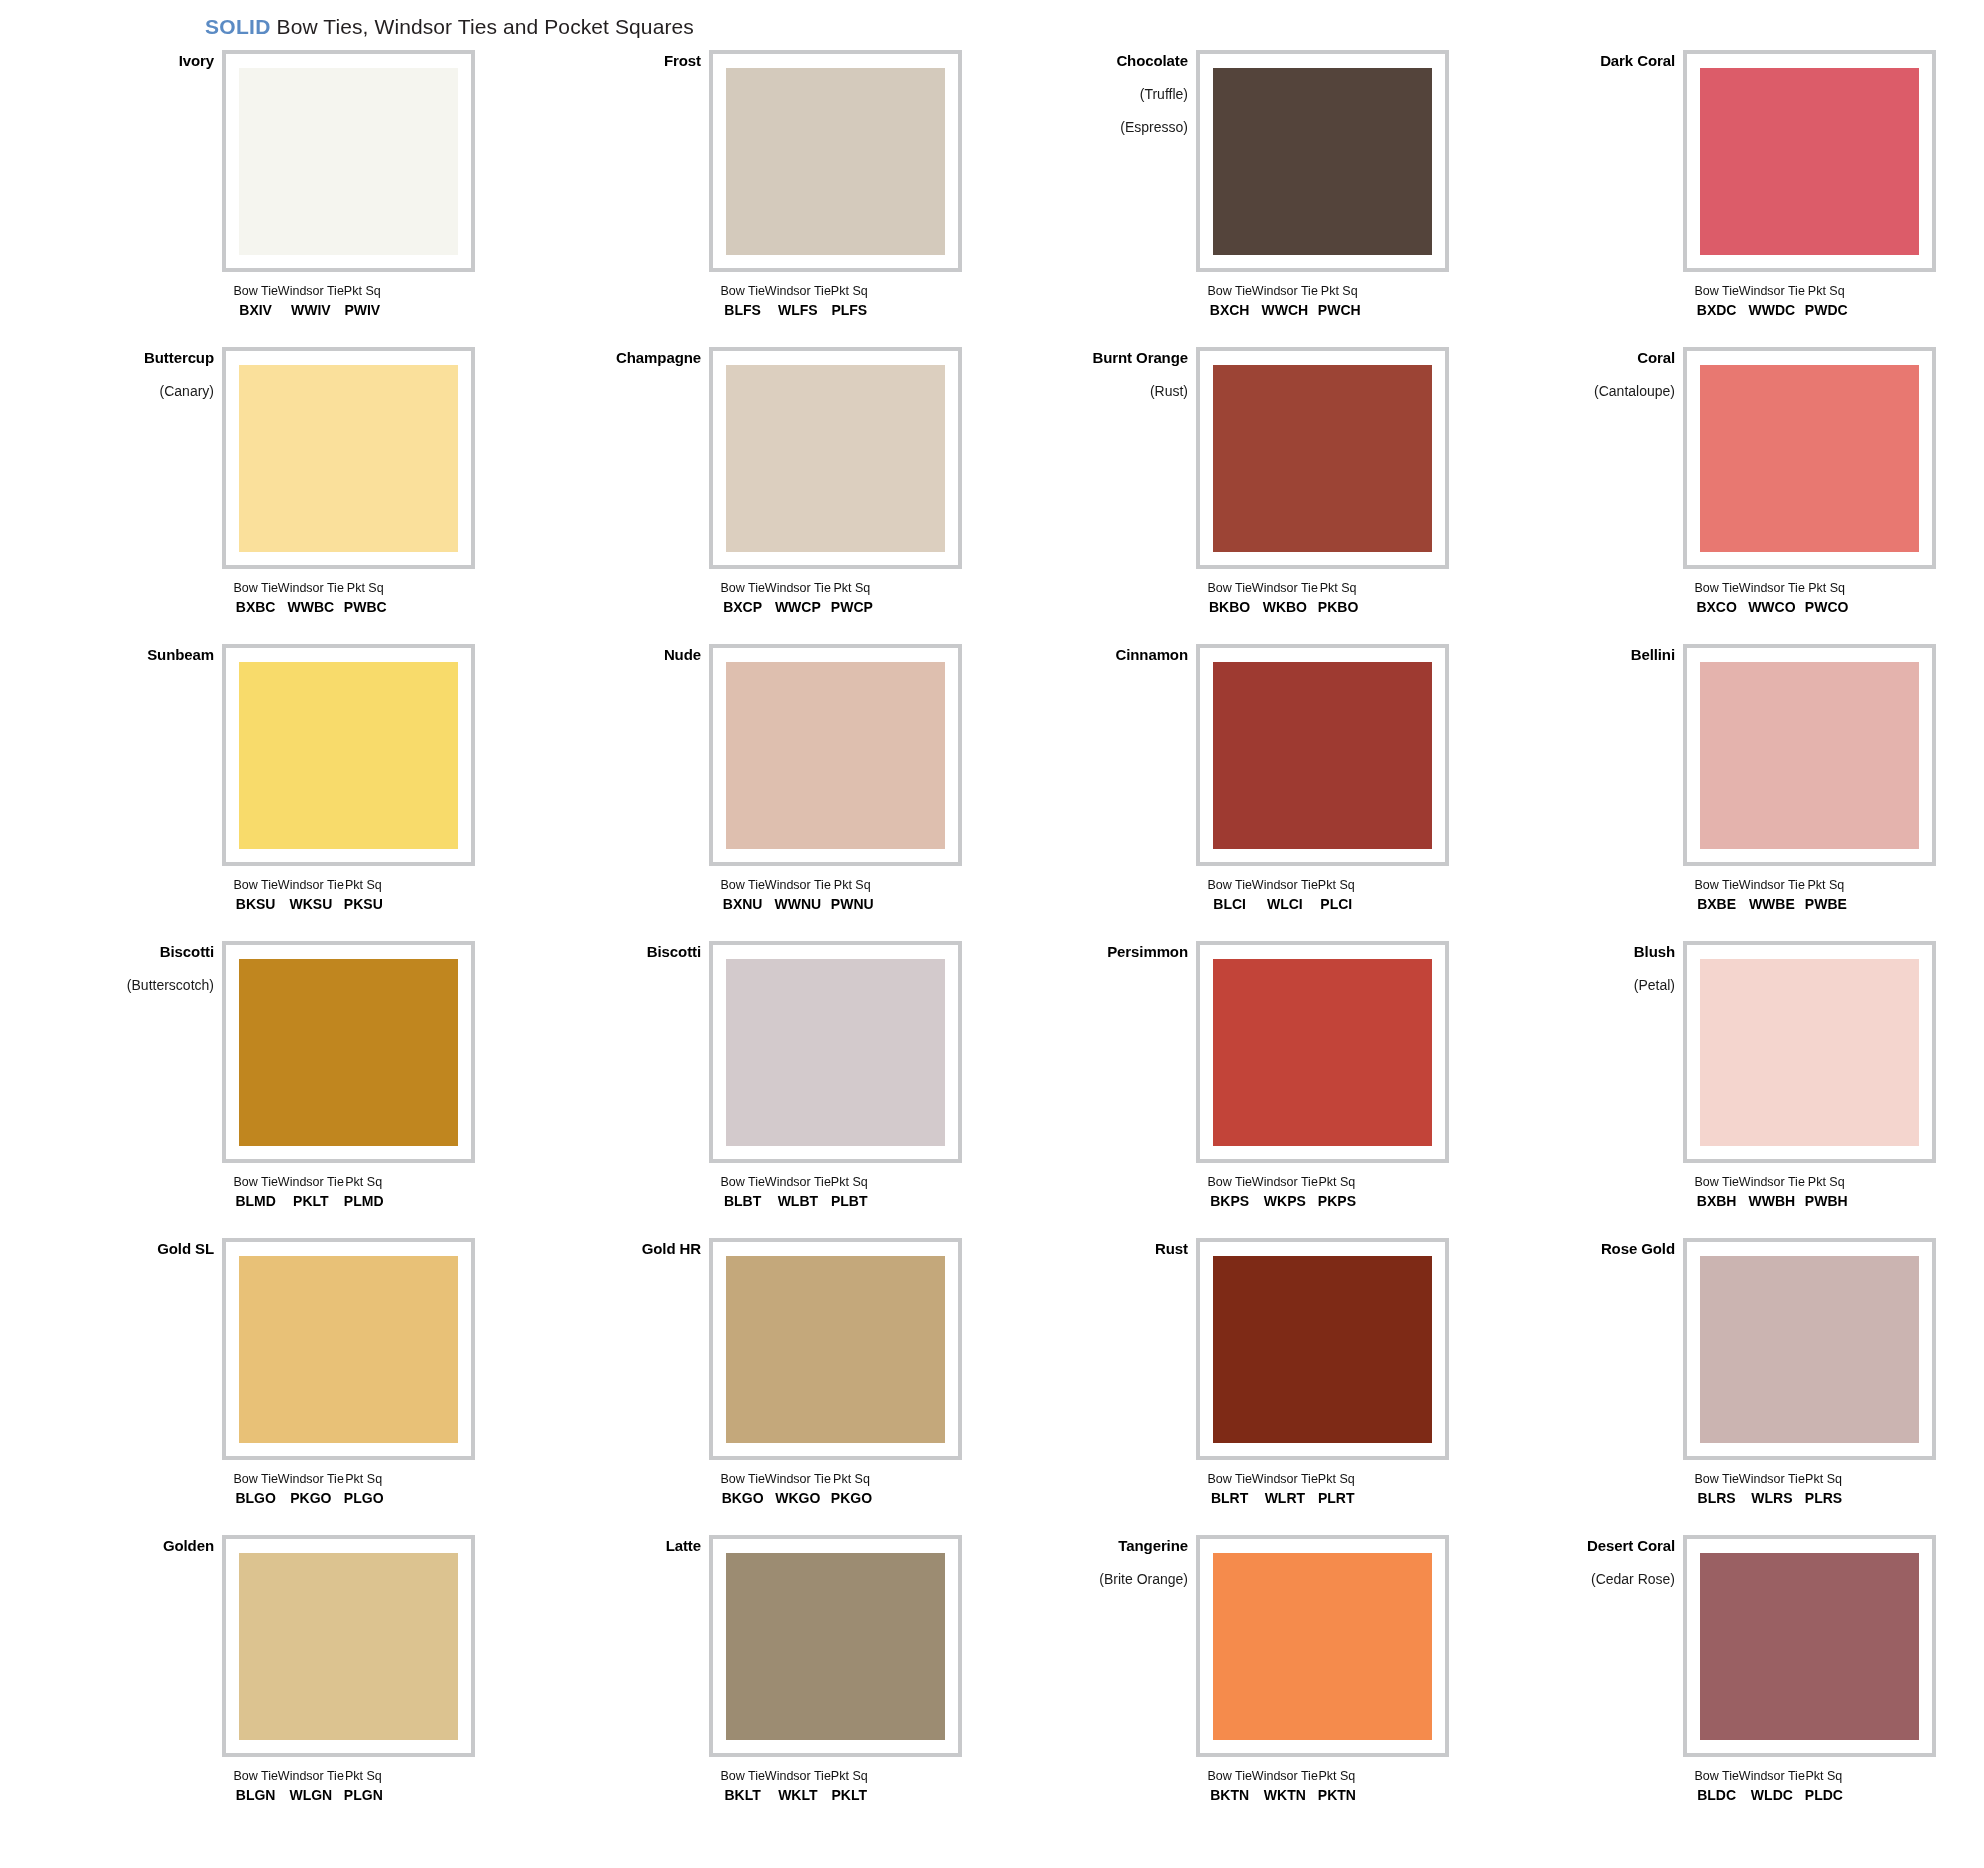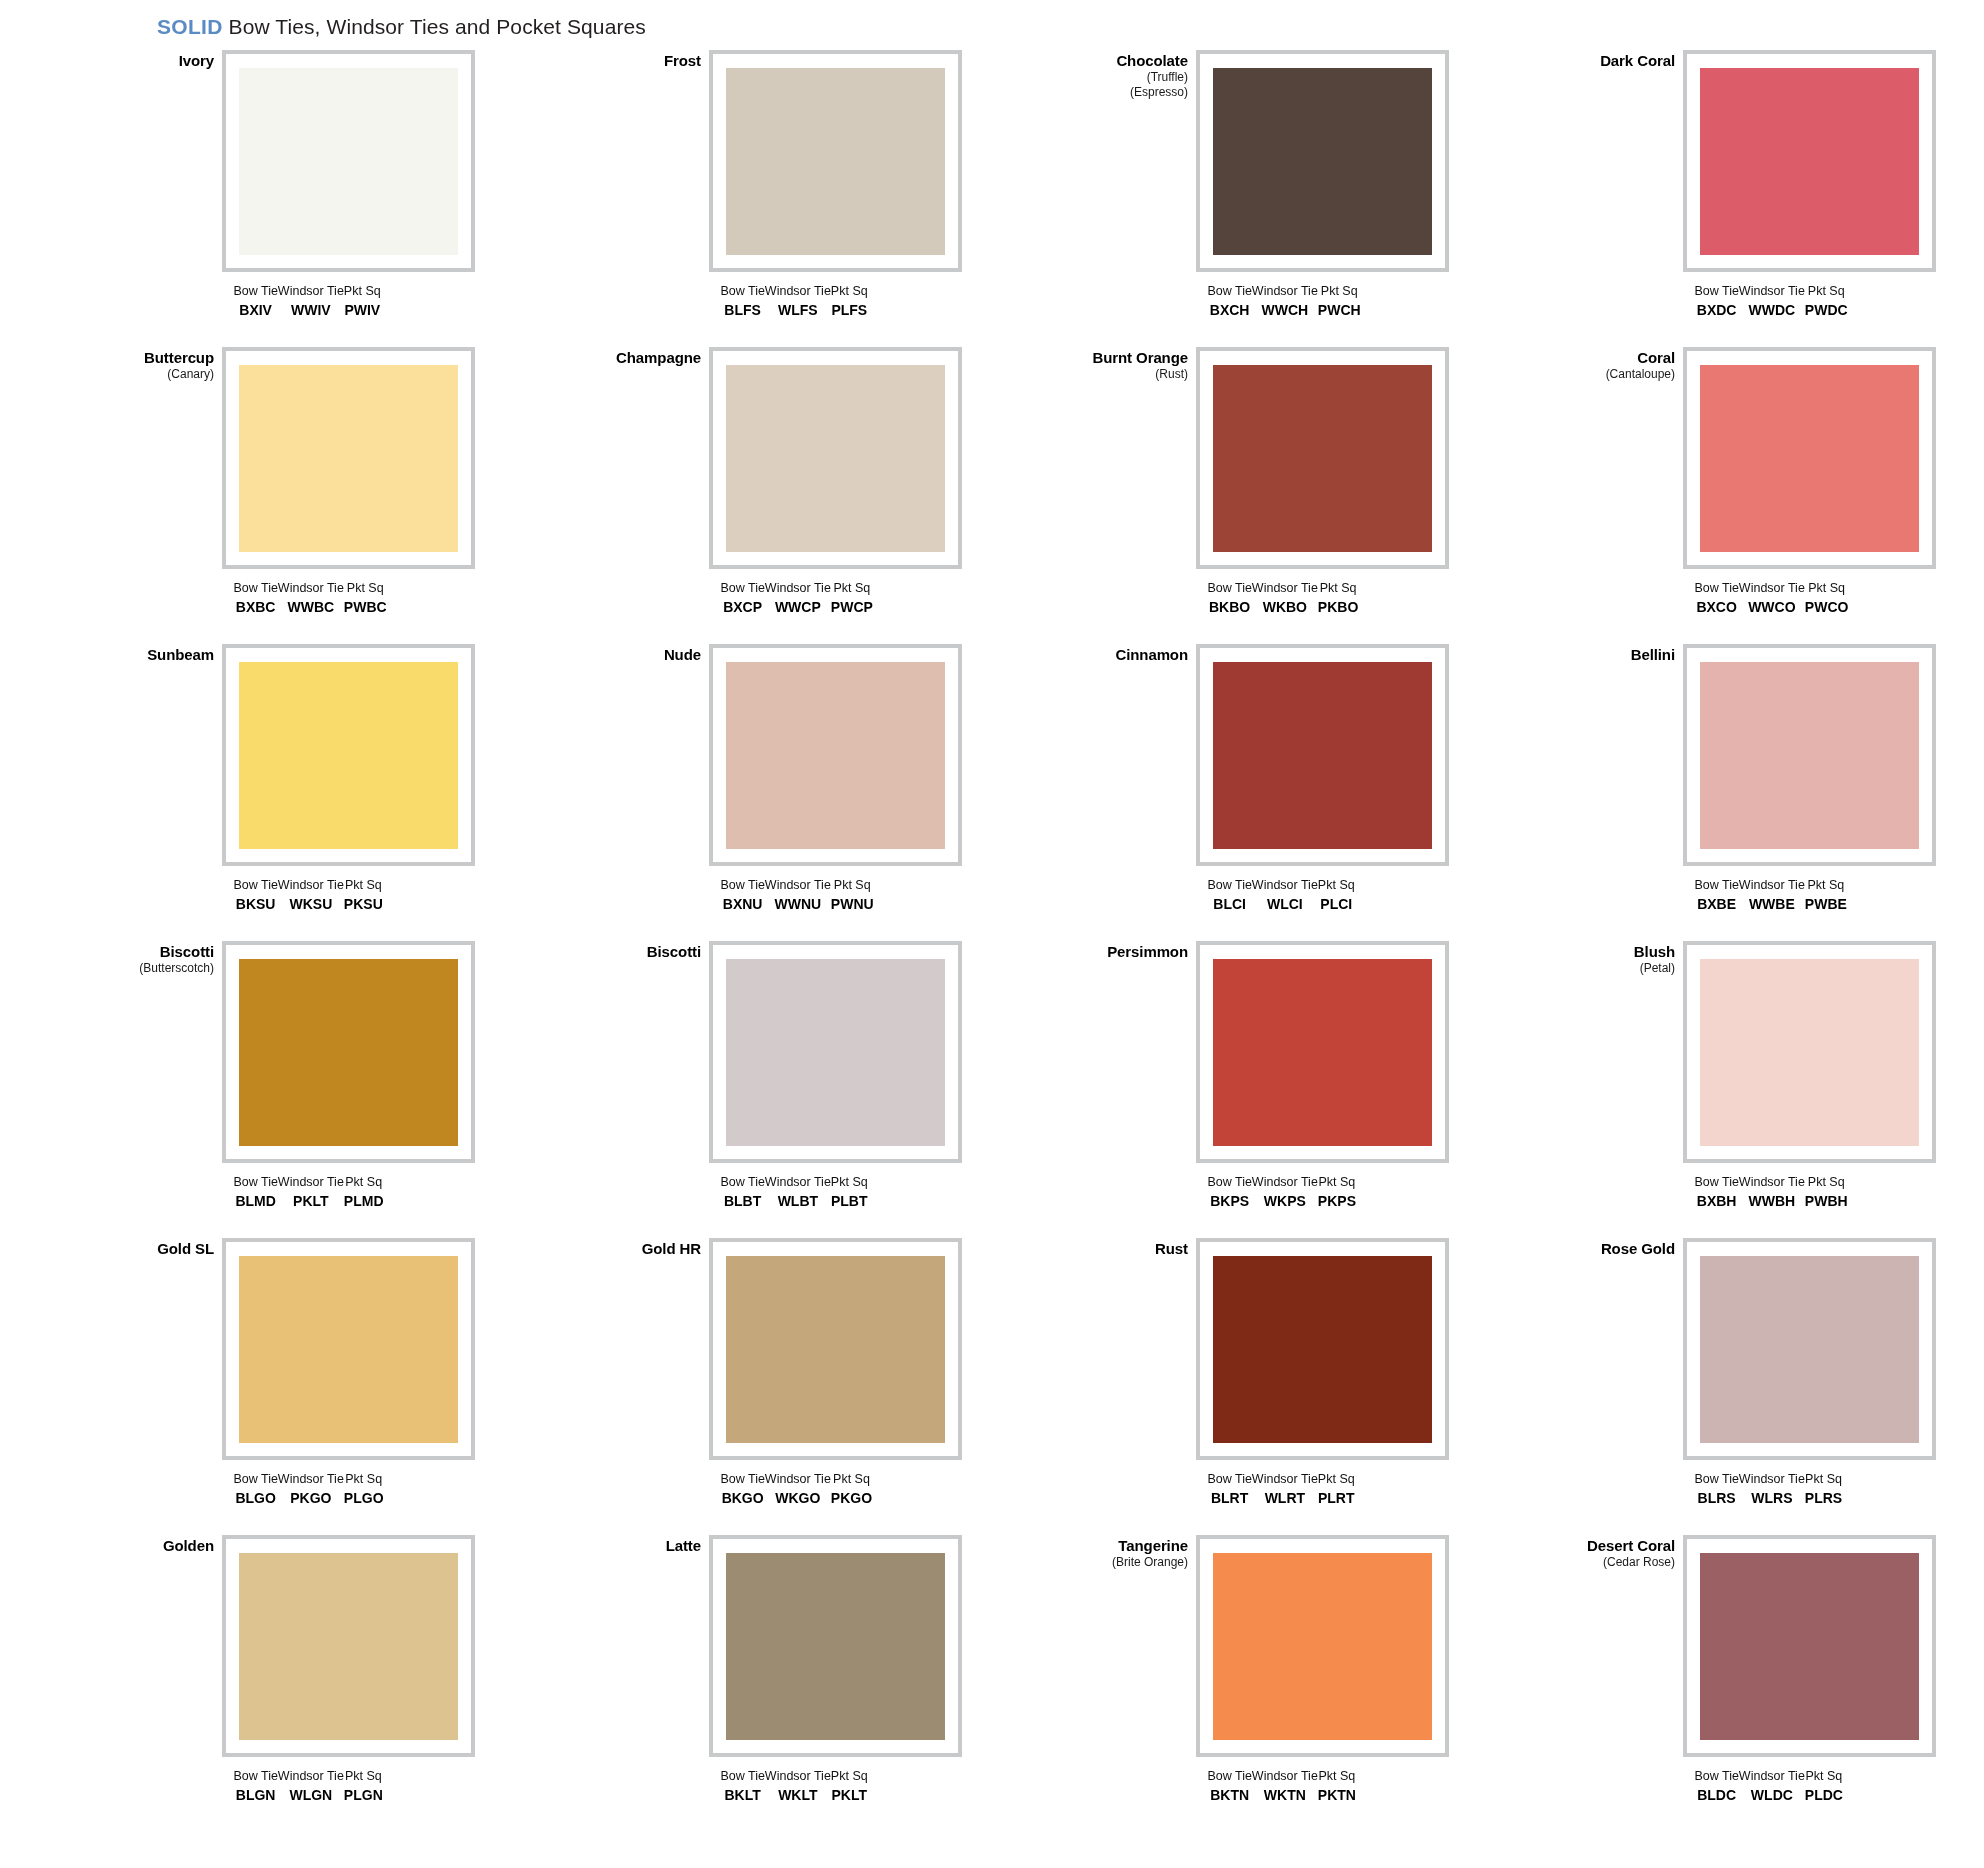--- a/index.html
+++ b/index.html
@@ -22,20 +22,21 @@
     top: 14.5px;
     font-size: 21px;
     letter-spacing: 0.1px;
     white-space: nowrap;
     color: #231f20;
   }
   #page-header .solid-word {
     color: #5b8bc4;
     font-weight: bold;
     letter-spacing: 0.3px;
+    margin-left: 48px;
   }
   #page-header .rest-words {
     font-weight: normal;
     color: #231f20;
     text-align: center;
   }
 
   
   #grid {
     position: absolute;
@@ -69,24 +70,24 @@
   .color-name {
     display: block;
     font-size: 15px;
     font-weight: bold;
     color: #000000;
     letter-spacing: -0.1px;
     white-space: nowrap;
   }
   .alt-name {
     display: block;
-    font-size: 12px;
+    font-size: 14px;
     font-weight: normal;
     color: #1a1a1a;
-    margin-top: 3px;
+    margin-top: 19px;
     white-space: nowrap;
   }
 
   
   .swatch-frame {
     position: absolute;
     left: 164px;
     top: 0px;
     width: 253px;
     height: 222px;

